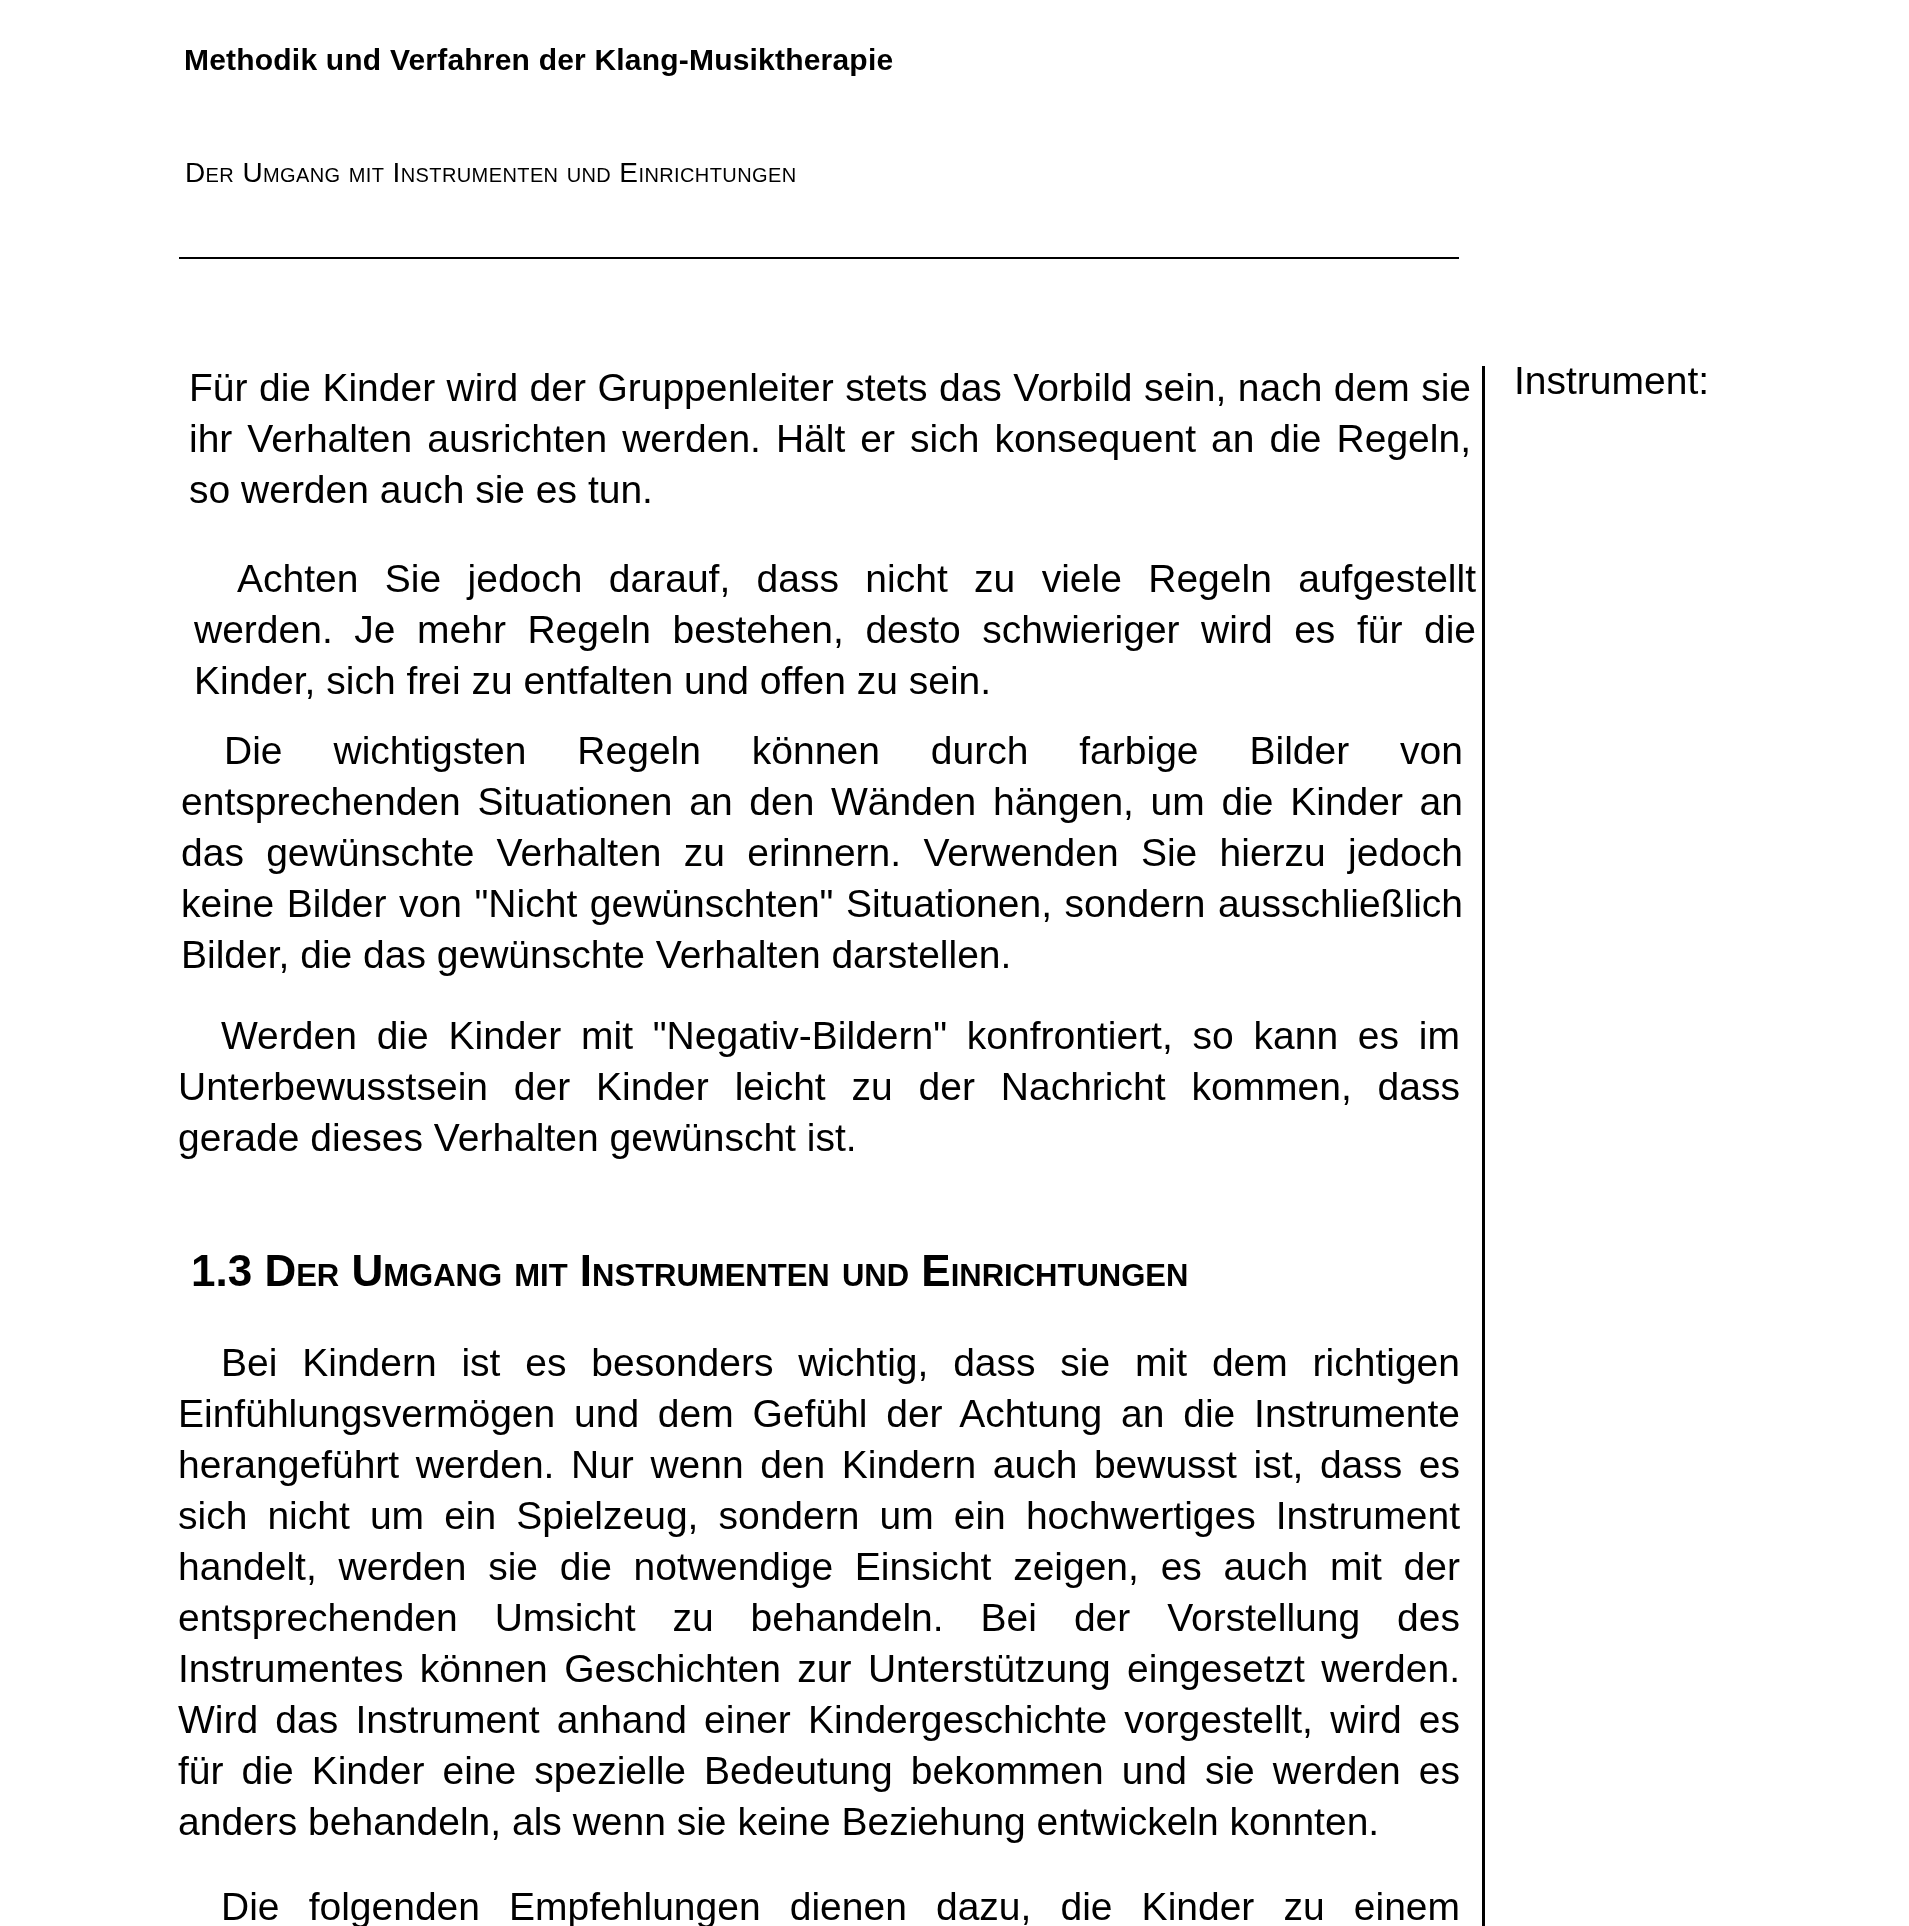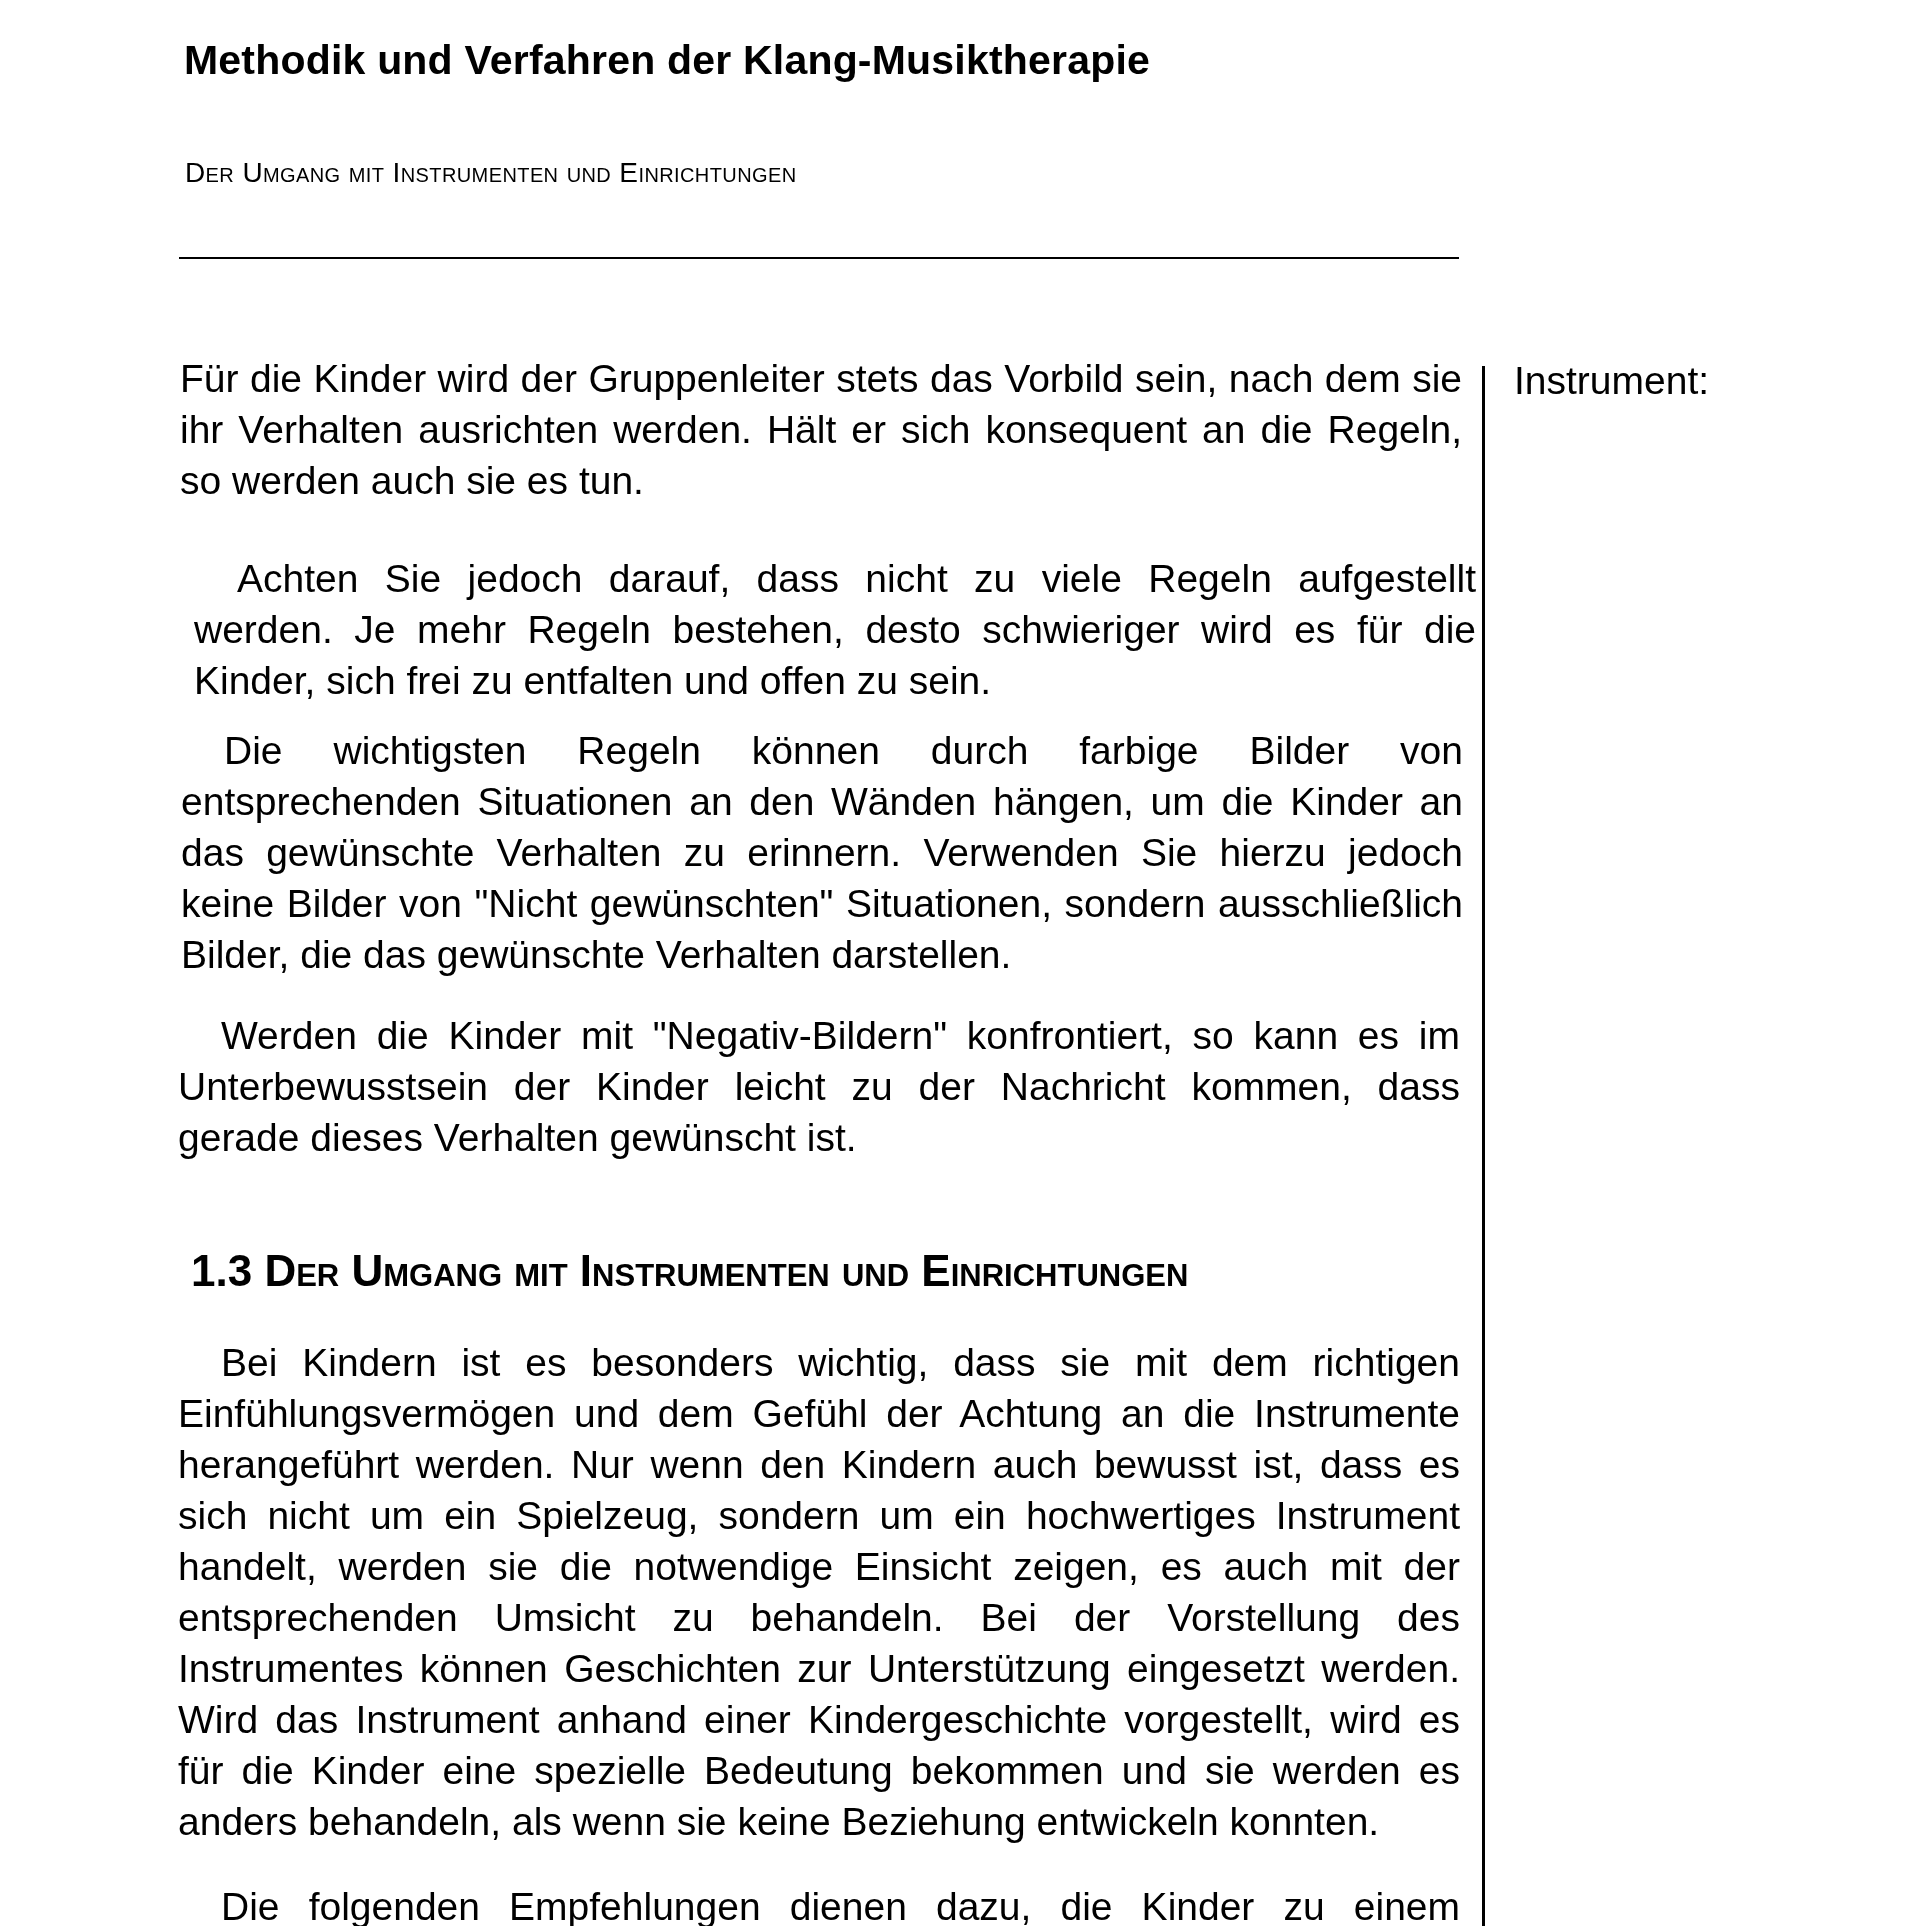--- a/index.html
+++ b/index.html
@@ -13,21 +13,21 @@
     position: relative;
     overflow: hidden;
     color: #000000;
     font-family: "Liberation Sans", sans-serif;
   }
   .abs { position: absolute; }
 
   .doc-title {
     left: 184px;
     top: 37px;
-    font-size: 41px;
+    font-size: 30px;
     line-height: 46px;
     font-weight: bold;
     white-space: nowrap;
     letter-spacing: 0.2px;
     text-align: right;
   }
   .running-header {
     left: 185px;
     top: 152px;
     font-size: 28px;
@@ -82,21 +82,21 @@
 </head>
 <body>
 
 <div class="abs doc-title">Methodik und Verfahren der Klang-Musiktherapie</div>
 <div class="abs running-header">Der Umgang mit Instrumenten und Einrichtungen</div>
 <div class="abs header-rule"></div>
 
 <div class="abs margin-rule"></div>
 <div class="abs margin-note">Instrument:</div>
 
-<p class="abs para" style="top:351px;margin:2px;">Für die Kinder wird der Gruppenleiter stets das Vorbild sein, nach dem sie ihr Verhalten ausrichten werden. Hält er sich konsequent an die Regeln, so wer­den auch sie es tun.</p>
+<p class="abs para" style="top:351px;margin:11px;">Für die Kinder wird der Gruppenleiter stets das Vorbild sein, nach dem sie ihr Verhalten ausrichten werden. Hält er sich konsequent an die Regeln, so wer­den auch sie es tun.</p>
 <p class="abs para indent" style="top:537px;margin:16px;">Achten Sie jedoch darauf, dass nicht zu viele Regeln aufgestellt werden. Je mehr Regeln bestehen, desto schwieriger wird es für die Kinder, sich frei zu entfalten und offen zu sein.</p>
 <p class="abs para indent" style="top:722px;margin:3px;">Die wichtigsten Regeln können durch farbige Bilder von entsprechenden Situationen an den Wänden hängen, um die Kinder an das gewünschte Ver­halten zu erinnern. Verwenden Sie hierzu jedoch keine Bilder von "Nicht ge­wünschten" Situationen, sondern ausschließlich Bilder, die das gewünschte Verhalten darstellen.</p>
 <p class="abs para indent" style="top:1010px;margin:0;">Werden die Kinder mit "Negativ-Bildern" konfrontiert, so kann es im Unter­bewusstsein der Kinder leicht zu der Nachricht kommen, dass gerade dieses Verhalten gewünscht ist.</p>
 
 <h2 class="abs section-heading" style="margin:12px;">1.3 Der Umgang mit Instrumenten und Einrichtungen</h2>
 
 <p class="abs para indent" style="top:1337px;margin:0;">Bei Kindern ist es besonders wichtig, dass sie mit dem richtigen Einfühl­ungsvermögen und dem Gefühl der Achtung an die Instrumente herangeführt werden. Nur wenn den Kindern auch bewusst ist, dass es sich nicht um ein Spielzeug, sondern um ein hochwertiges Instrument handelt, werden sie die notwendige Einsicht zeigen, es auch mit der entsprechenden Umsicht zu be­handeln. Bei der Vorstellung des Instrumentes können Geschichten zur Un­terstützung eingesetzt werden. Wird das Instrument anhand einer Kinderge­schichte vorgestellt, wird es für die Kinder eine spezielle Bedeutung bekommen und sie werden es anders behandeln, als wenn sie keine Bezie­hung entwickeln konnten.</p>
 <p class="abs para indent" style="top:1881px;margin:0;">Die folgenden Empfehlungen dienen dazu, die Kinder zu einem liebevollen Umgang mit den Instrumenten und Geräten zu erziehen. Sie selbst können anhand der genannten Empfehlungen entscheiden, welche dieser Hilfsmittel Sie einsetzen möchten.</p>
 
 

